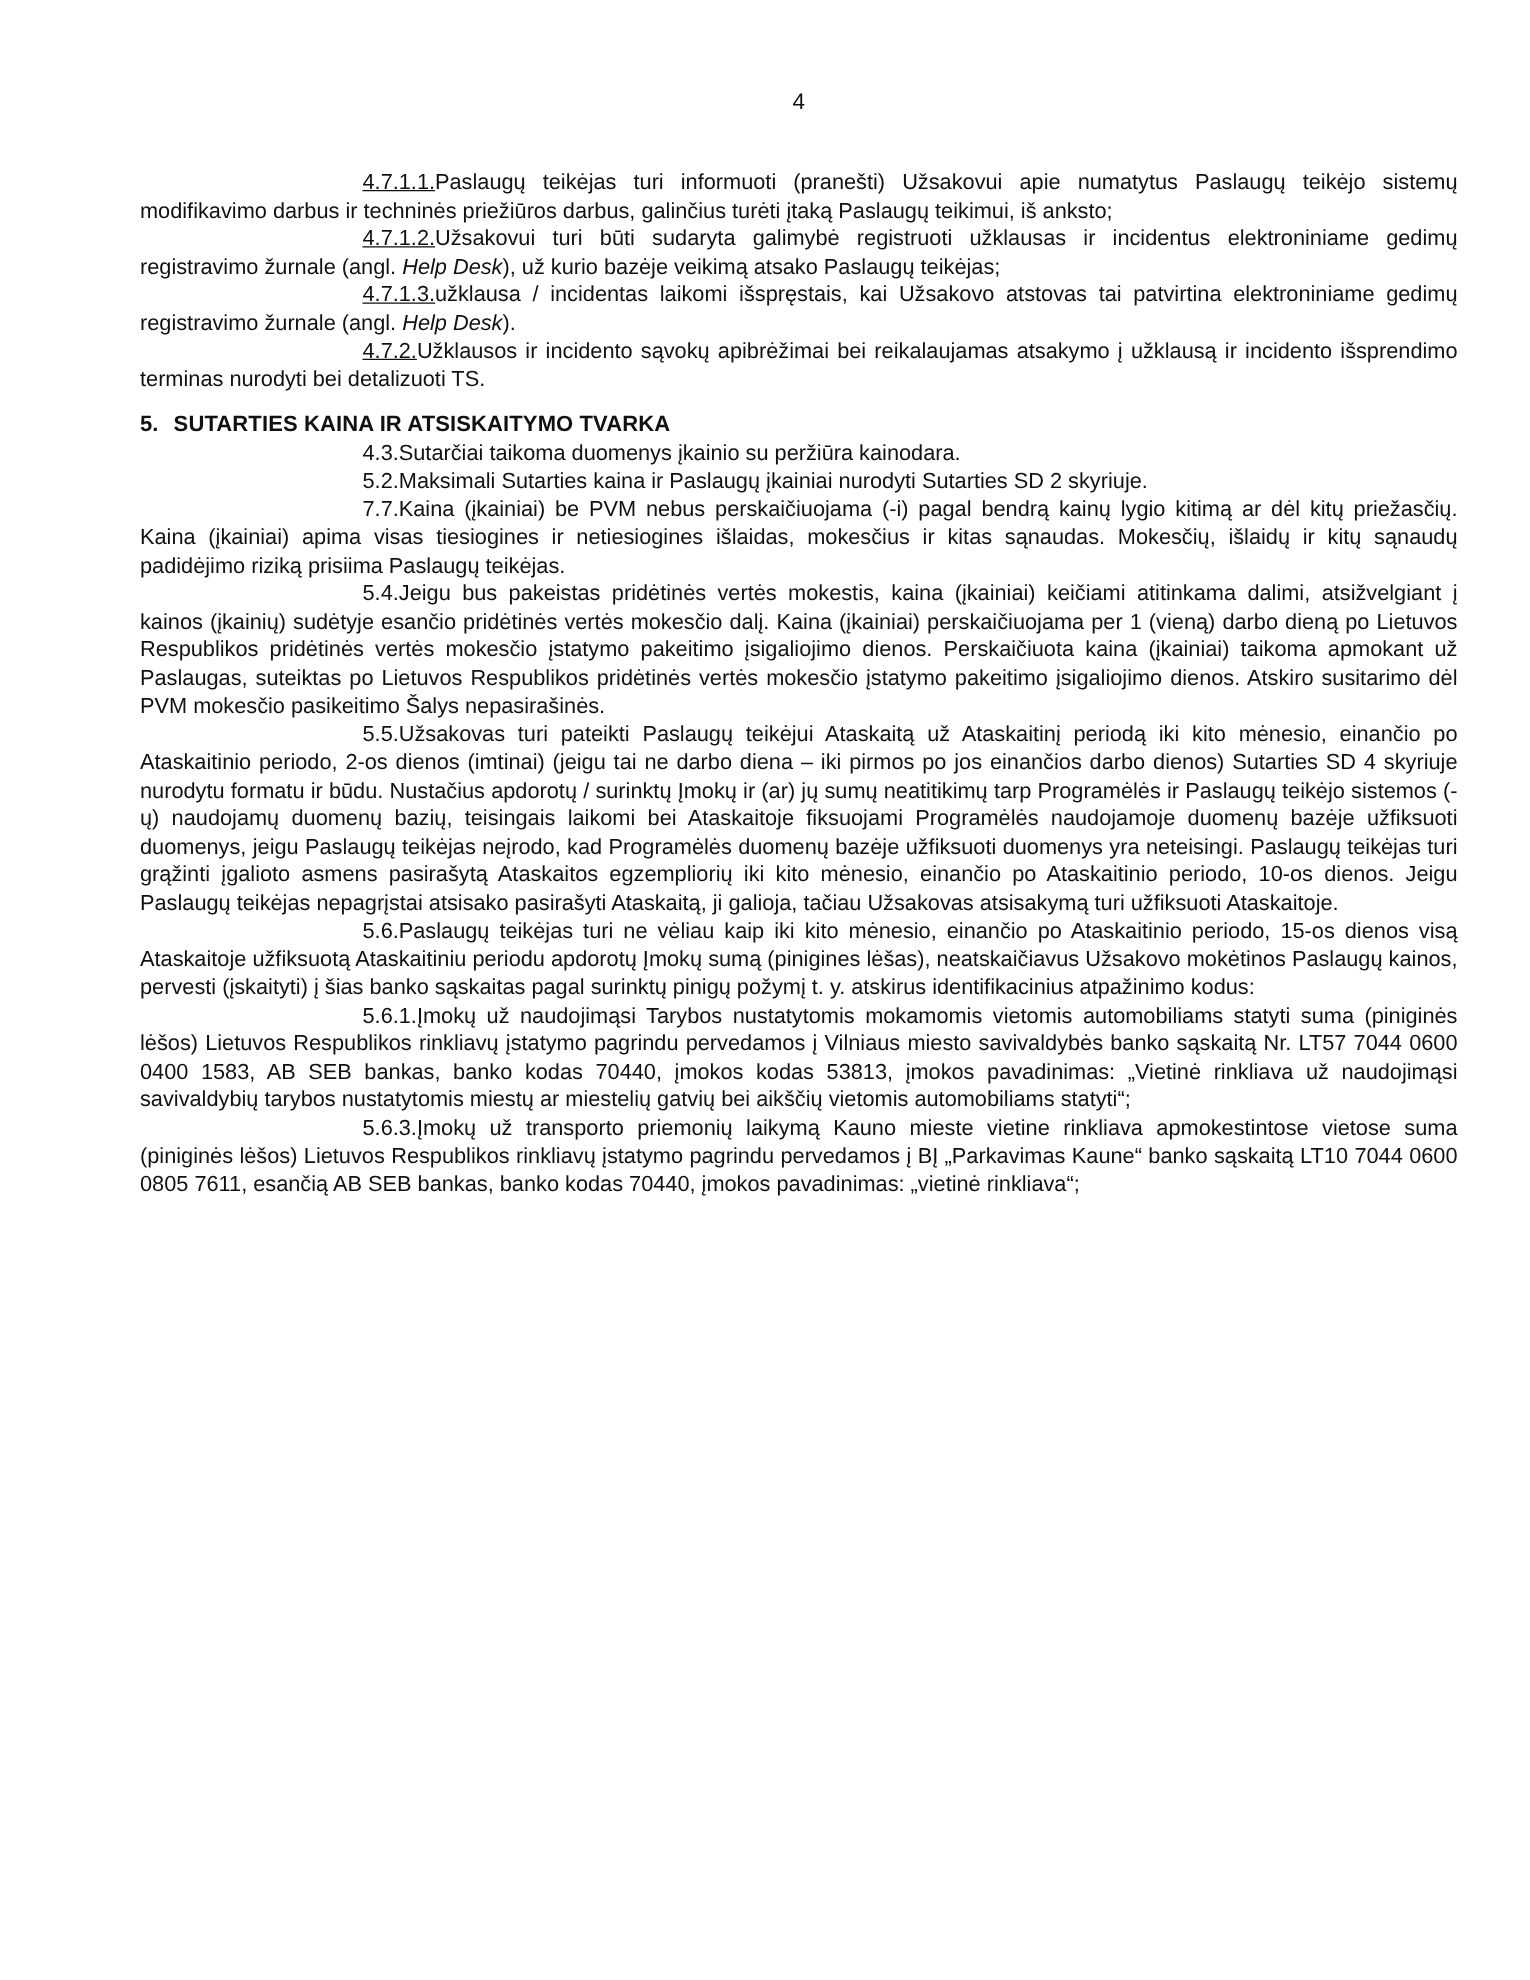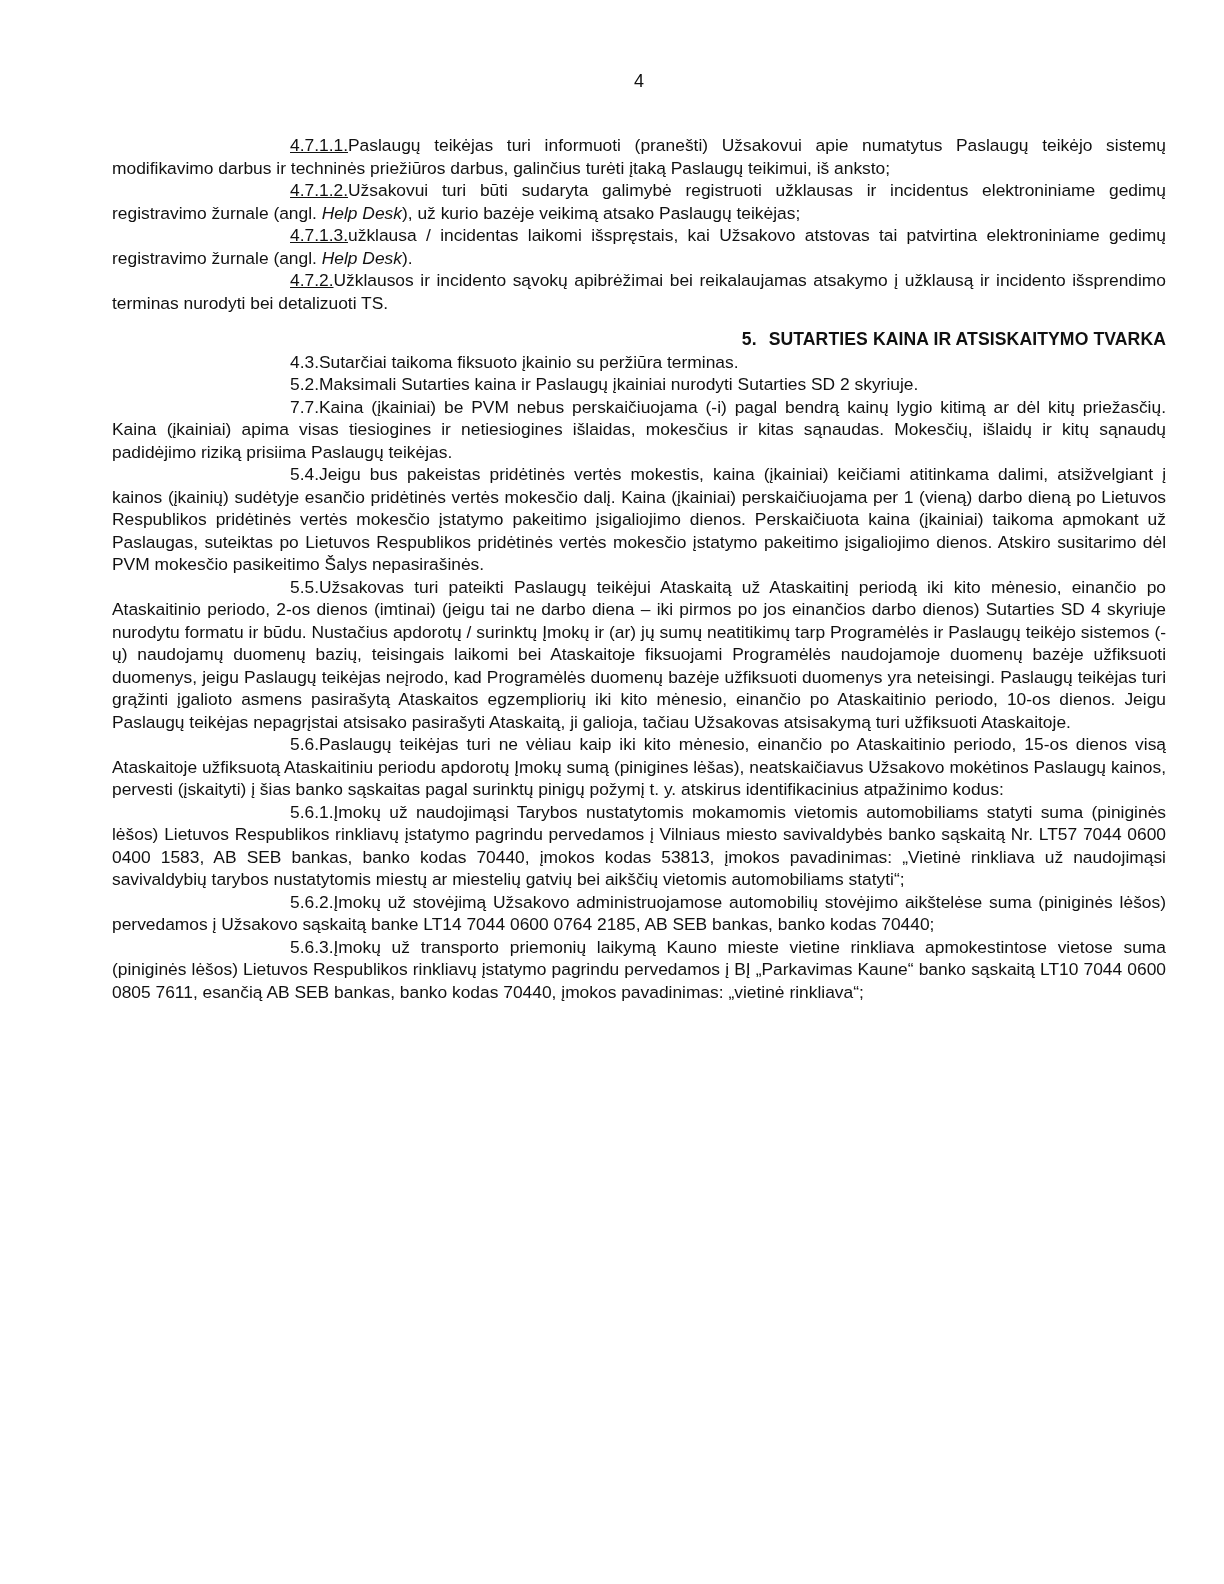--- a/index.html
+++ b/index.html
@@ -12,21 +12,21 @@
     .page-number {
       text-align: center; font-size: 18px; height: 24px; margin-bottom: 40px;
       padding-left: 0;
     }
     .para { text-align: justify; text-indent: 89px; margin: 0; }
     .para .num { display: inline-block; min-width: 90px; }
     .para.lvl4 .num { min-width: 90px; text-decoration: underline; }
     .para.lvl3 .num { min-width: 53px; }
     .para.lvl2 .num { min-width: 60px; }
     .heading {
-      text-align: right; font-weight: bold; margin: 14px 0 0 0; font-size: 17.6px;
+      text-align: left; font-weight: bold; margin: 14px 0 0 0; font-size: 17.6px;
       letter-spacing: 0.1px;
     }
     .heading .hnum { display: inline-block; margin-right: 12px; }
     i { font-style: italic; margin-top: 39px; }
   </style>
 </head>
 <body>
 
 <div class="page">
   <div class="page-number">4</div>
@@ -42,39 +42,36 @@
   </p>
   <p class="para lvl4">
     <span class="num">4.7.2.</span><span>Užklausos ir incidento sąvokų apibrėžimai bei reikalaujamas atsakymo į užklausą ir incidento išsprendimo terminas nurodyti bei detalizuoti TS.</span>
   </p>
 
   <div class="heading">
     <span class="hnum">5.</span><span>SUTARTIES KAINA IR ATSISKAITYMO TVARKA</span>
   </div>
 
   <p class="para lvl2">
-    <span class="num">4.3.</span><span>Sutarčiai taikoma fiksuoto įkainio su peržiūra terminas.</span>
+    <span class="num">4.3.</span><span>Sutarčiai taikoma duomenys įkainio su peržiūra kainodara.</span>
   </p>
   <p class="para lvl2">
     <span class="num">5.2.</span><span>Maksimali Sutarties kaina ir Paslaugų įkainiai nurodyti Sutarties SD 2 skyriuje.</span>
   </p>
   <p class="para lvl2">
     <span class="num">7.7.</span><span>Kaina (įkainiai) be PVM nebus perskaičiuojama (-i) pagal bendrą kainų lygio kitimą ar dėl kitų priežasčių. Kaina (įkainiai) apima visas tiesiogines ir netiesiogines išlaidas, mokesčius ir kitas sąnaudas. Mokesčių, išlaidų ir kitų sąnaudų padidėjimo riziką prisiima Paslaugų teikėjas.</span>
   </p>
   <p class="para lvl2">
     <span class="num">5.4.</span><span>Jeigu bus pakeistas pridėtinės vertės mokestis, kaina (įkainiai) keičiami atitinkama dalimi, atsižvelgiant į kainos (įkainių) sudėtyje esančio pridėtinės vertės mokesčio dalį. Kaina (įkainiai) perskaičiuojama per 1 (vieną) darbo dieną po Lietuvos Respublikos pridėtinės vertės mokesčio įstatymo pakeitimo įsigaliojimo dienos. Perskaičiuota kaina (įkainiai) taikoma apmokant už Paslaugas, suteiktas po Lietuvos Respublikos pridėtinės vertės mokesčio įstatymo pakeitimo įsigaliojimo dienos. Atskiro susitarimo dėl PVM mokesčio pasikeitimo Šalys nepasirašinės.</span>
   </p>
   <p class="para lvl2">
     <span class="num">5.5.</span><span>Užsakovas turi pateikti Paslaugų teikėjui Ataskaitą už Ataskaitinį periodą iki kito mėnesio, einančio po Ataskaitinio periodo, 2-os dienos (imtinai) (jeigu tai ne darbo diena – iki pirmos po jos einančios darbo dienos) Sutarties SD 4 skyriuje nurodytu formatu ir būdu. Nustačius apdorotų / surinktų Įmokų ir (ar) jų sumų neatitikimų tarp Programėlės ir Paslaugų teikėjo sistemos (-ų) naudojamų duomenų bazių, teisingais laikomi bei Ataskaitoje fiksuojami Programėlės naudojamoje duomenų bazėje užfiksuoti duomenys, jeigu Paslaugų teikėjas neįrodo, kad Programėlės duomenų bazėje užfiksuoti duomenys yra neteisingi. Paslaugų teikėjas turi grąžinti įgalioto asmens pasirašytą Ataskaitos egzempliorių iki kito mėnesio, einančio po Ataskaitinio periodo, 10-os dienos. Jeigu Paslaugų teikėjas nepagrįstai atsisako pasirašyti Ataskaitą, ji galioja, tačiau Užsakovas atsisakymą turi užfiksuoti Ataskaitoje.</span>
   </p>
   <p class="para lvl2">
     <span class="num">5.6.</span><span>Paslaugų teikėjas turi ne vėliau kaip iki kito mėnesio, einančio po Ataskaitinio periodo, 15-os dienos visą Ataskaitoje užfiksuotą Ataskaitiniu periodu apdorotų Įmokų sumą (pinigines lėšas), neatskaičiavus Užsakovo mokėtinos Paslaugų kainos, pervesti (įskaityti) į šias banko sąskaitas pagal surinktų pinigų požymį t. y. atskirus identifikacinius atpažinimo kodus:</span>
   </p>
   <p class="para lvl3">
     <span class="num">5.6.1.</span><span>Įmokų už naudojimąsi Tarybos nustatytomis mokamomis vietomis automobiliams statyti suma (piniginės lėšos) Lietuvos Respublikos rinkliavų įstatymo pagrindu pervedamos į Vilniaus miesto savivaldybės banko sąskaitą Nr. LT57 7044 0600 0400 1583, AB SEB bankas, banko kodas 70440, įmokos kodas 53813, įmokos pavadinimas: „Vietinė rinkliava už naudojimąsi savivaldybių tarybos nustatytomis miestų ar miestelių gatvių bei aikščių vietomis automobiliams statyti“;</span>
   </p>
   <p class="para lvl3">
-    <span class="num">5.6.2.</span><span>Įmokų už stovėjimą Užsakovo administruojamose automobilių stovėjimo aikštelėse suma (piniginės lėšos) pervedamos į Užsakovo sąskaitą banke LT14 7044 0600 0764 2185, AB SEB bankas, banko kodas 70440;</span>
-  </p>
-  <p class="para lvl3">
     <span class="num">5.6.3.</span><span>Įmokų už transporto priemonių laikymą Kauno mieste vietine rinkliava apmokestintose vietose suma (piniginės lėšos) Lietuvos Respublikos rinkliavų įstatymo pagrindu pervedamos į BĮ „Parkavimas Kaune“ banko sąskaitą LT10 7044 0600 0805 7611, esančią AB SEB bankas, banko kodas 70440, įmokos pavadinimas: „vietinė rinkliava“;</span>
   </p>
 </div>
 
 </body></html>

